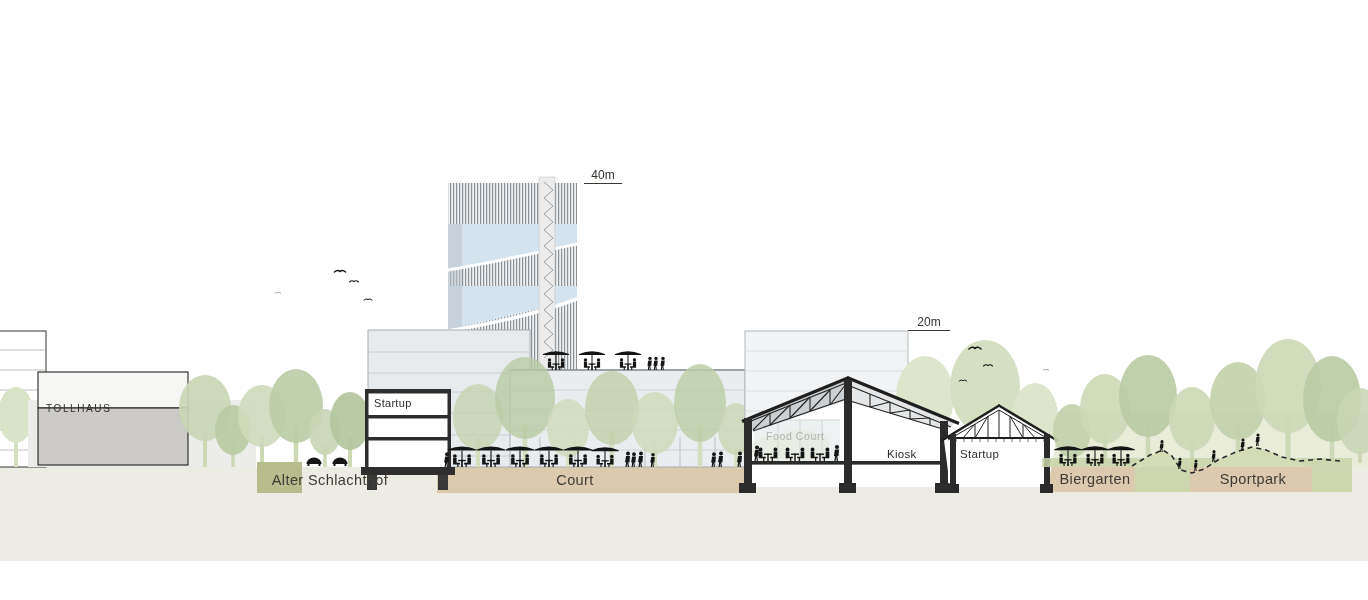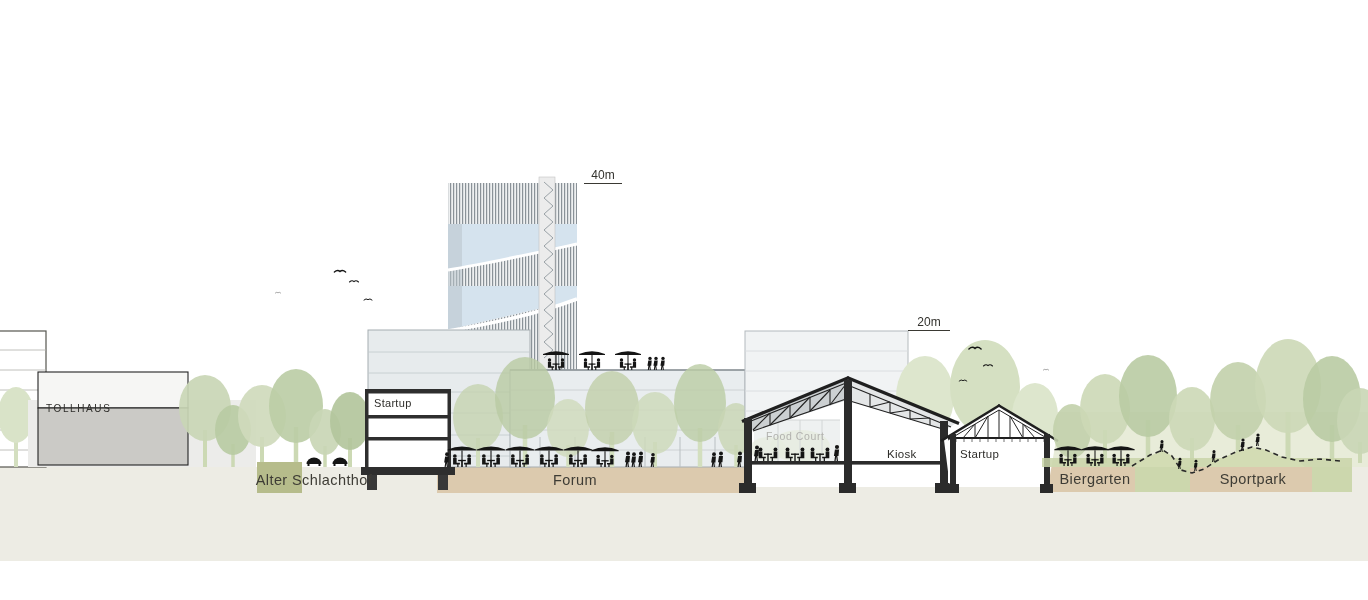--- a/index.html
+++ b/index.html
@@ -393,18 +393,18 @@
 
 <div class="lbl meas" id="lbl-40m" style="left:584px; top:169px; width:38px;">40m</div>
 <div class="lbl meas" id="lbl-19m" style="left:908px; top:316px; width:42px;">20m</div>
 
 <div class="lbl" id="lbl-tollhaus" style="left:46px; top:403px;">TOLLHAUS</div>
 <div class="lbl bldg" id="lbl-startup" style="left:374px; top:397px;">Startup</div>
 <div class="lbl bldg" id="lbl-foodcourt" style="left:766px; top:431px;">Food Court</div>
 <div class="lbl bldg" id="lbl-kiosk" style="left:855px; top:448px;padding-left:32px;">Kiosk</div>
 <div class="lbl bldg" id="lbl-brauerei" style="left:960px; top:448px;">Startup</div>
 
-<div class="lbl zone" style="left:229px; top:473px; width:170px;">Alter Schlachthof</div>
-<div class="lbl zone" style="left:500px; top:473px; width:150px;">Forum</div>
+<div class="lbl zone" style="left:245px; top:473px; width:170px;">Alter Schlachthof</div>
+<div class="lbl zone" style="left:500px; top:473px; width:150px;">Court</div>
 <div class="lbl zone" style="left:1056px; top:472px; width:78px;">Biergarten</div>
 <div class="lbl zone" style="left:1208px; top:472px; width:90px;">Sportpark</div>
 
 </div>
 
 </body></html>

